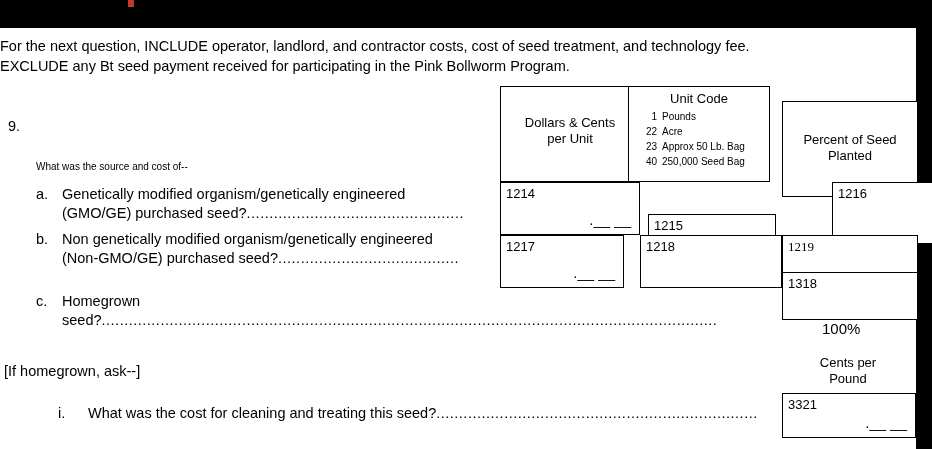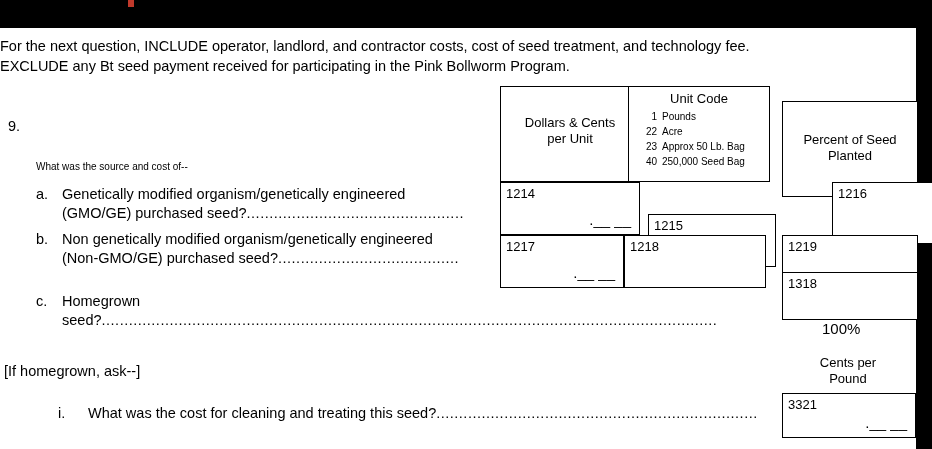--- a/index.html
+++ b/index.html
@@ -255,24 +255,24 @@
       <span class="boxnum">1215</span>
     </div>
     <div class="cell" style="left:296px; top:96px; width:136px; height:62px;margin-left:36px;">
       <span class="boxnum">1216</span>
     </div>
 
     <div class="cell" style="left:0px; top:149px; width:124px; height:53px;">
       <span class="boxnum">1217</span>
       <span class="answer-line">.__  __</span>
     </div>
-    <div class="cell" style="left:124px; top:149px; width:142px; height:53px;">
+    <div class="cell" style="left:140px; top:149px; width:142px; height:53px;">
       <span class="boxnum">1218</span>
     </div>
-    <div class="cell" style="left:282px; top:149px; width:136px; height:53px;">
+    <div class="cell" style="left:282px; top:149px; width:136px; height:53px;font-family:Liberation Serif, serif;">
       <span class="boxnum">1219</span>
     </div>
 
     <div class="cell" style="left:282px; top:186px; width:136px; height:48px;">
       <span class="boxnum">1318</span>
     </div>
 
   </div>
 
   <div class="pct" style="left:822px; top:320px;">100%</div>

